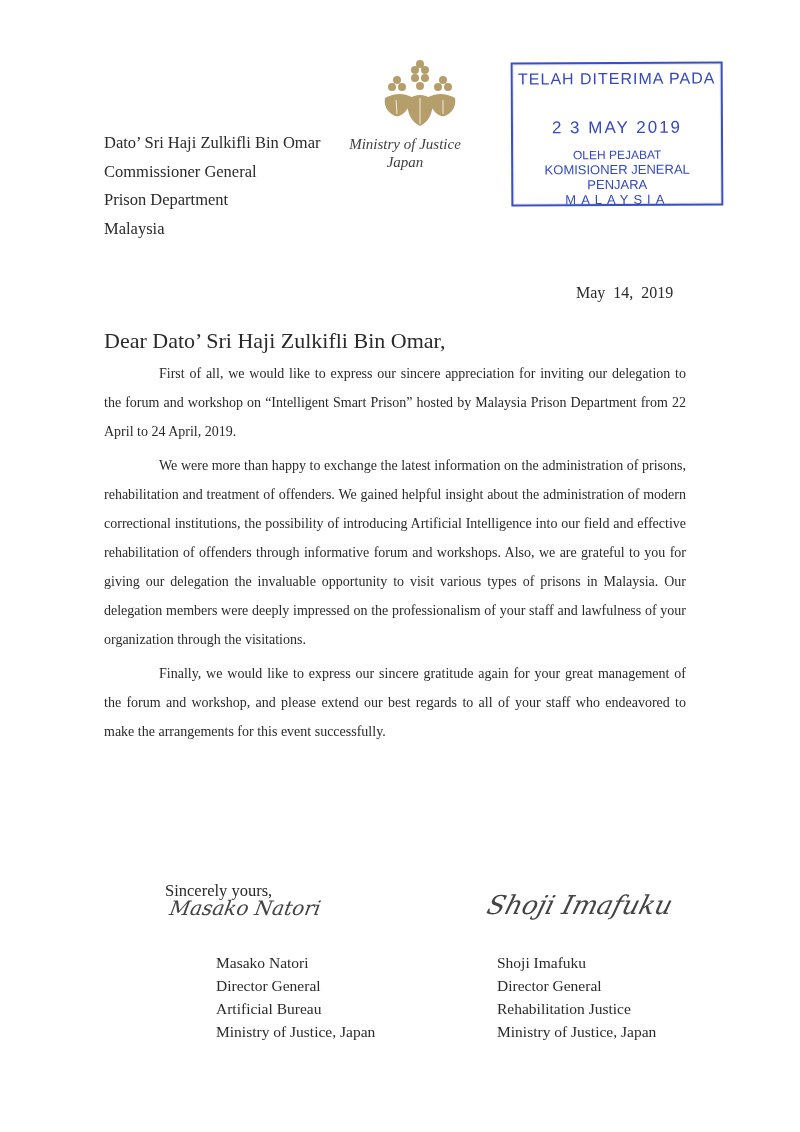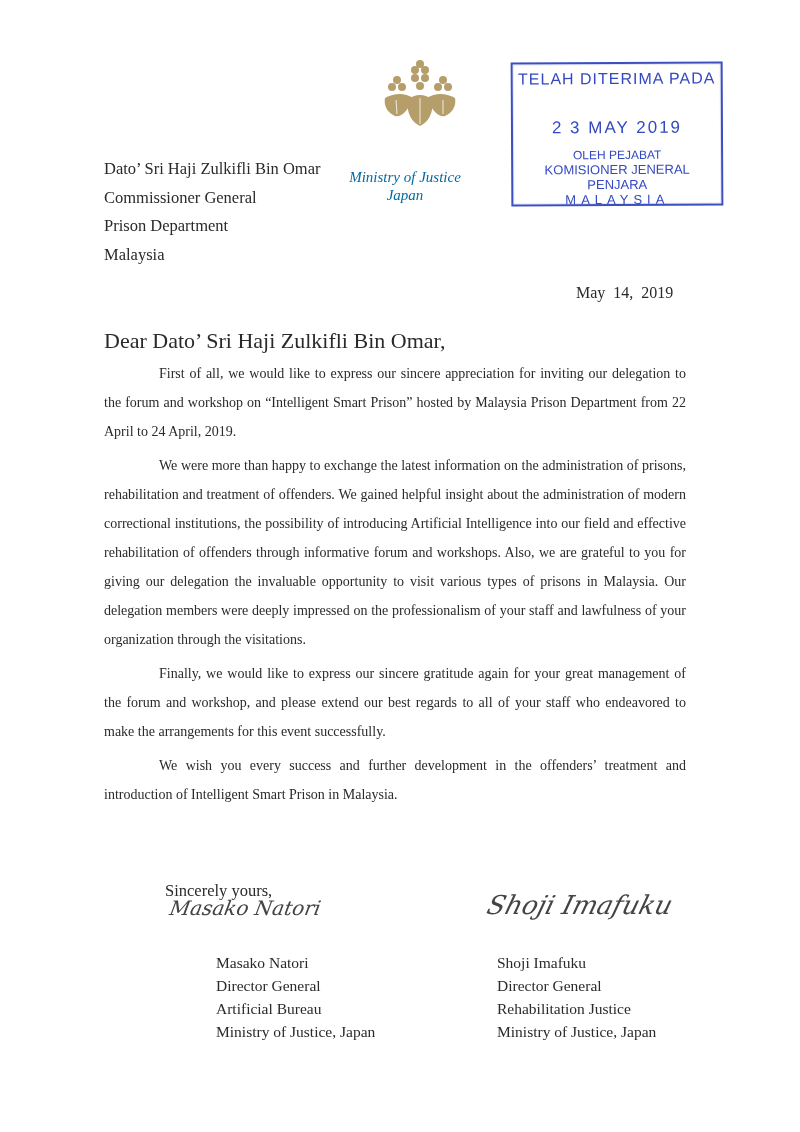--- a/index.html
+++ b/index.html
@@ -4,31 +4,31 @@
 <style>
   html, body { margin: 0; padding: 0; background: #ffffff; }
   body {
     width: 800px; height: 1132px; position: relative; overflow: hidden;
     font-family: "Liberation Serif", "DejaVu Serif", serif;
     color: #2a2a2a;
   }
   .abs { position: absolute; }
   .emblem { left: 375px; top: 58px; width: 90px; height: 70px; }
   .ministry { left: 340px; top: 135px; width: 130px; text-align: center;
-    font-style: italic; color: #0369a1; font-size: 15px; line-height: 18px; margin-top: 33px; }
+    font-style: italic; color: #404040; font-size: 15px; line-height: 18px; }
   .stamp { left: 511px; top: 62px; width: 208px; height: 140px;
     border: 2px dashed #3a4fc0; border-style: solid; color: #3448c0;
     font-family: "Liberation Sans", "DejaVu Sans", sans-serif; text-align: center;
     box-shadow: inset 0 0 0 1px rgba(60,80,200,0.15); transform: rotate(-0.3deg); }
   .stamp .l1 { margin-top: 6px; font-size: 16px; letter-spacing: 1px; }
   .stamp .l2 { margin-top: 30px; font-size: 17px; letter-spacing: 2px; }
   .stamp .l3 { margin-top: 10px; font-size: 12px; line-height: 14px; }
   .stamp .l4 { font-size: 13px; line-height: 15px; }
   .stamp .l5 { font-size: 13px; letter-spacing: 5px; line-height: 15px; }
-  .addr { left: 104px; top: 155px; font-size: 16.5px; line-height: 28.5px; }
+  .addr { left: 104px; top: 129px; font-size: 16.5px; line-height: 28.5px; }
   .date { left: 576px; top: 284px; font-size: 16px; word-spacing: 4px; }
   .salut { left: 104px; top: 328px; font-size: 22px; }
   .body-text { left: 104px; top: 359px; width: 582px; font-size: 14px; line-height: 29px; text-align: justify; }
   .body-text p { margin: 0 0 5px 0; text-indent: 55px; }
   .closing { left: 165px; top: 857px; font-size: 16.5px; margin-top: 24px; }
   .sig-img { font-family: "DejaVu Serif", serif; font-style: italic; color: #444; }
   .sig1 { left: 170px; top: 896px; font-size: 20px; transform: skewX(-10deg); }
   .sig2 { left: 488px; top: 890px; font-size: 26px; transform: skewX(-15deg); }
   .signer { font-size: 15.5px; line-height: 23px; }
   .signer1 { left: 216px; top: 951px; }
@@ -84,21 +84,20 @@
 </div>
 
 <div class="abs date">May 14, 2019</div>
 
 <div class="abs salut">Dear Dato’ Sri Haji Zulkifli Bin Omar,</div>
 
 <div class="abs body-text">
   <p>First of all, we would like to express our sincere appreciation for inviting our delegation to the forum and workshop on “Intelligent Smart Prison” hosted by Malaysia Prison Department from 22 April to 24 April, 2019.</p>
   <p>We were more than happy to exchange the latest information on the administration of prisons, rehabilitation and treatment of offenders. We gained helpful insight about the administration of modern correctional institutions, the possibility of introducing Artificial Intelligence into our field and effective rehabilitation of offenders through informative forum and workshops. Also, we are grateful to you for giving our delegation the invaluable opportunity to visit various types of prisons in Malaysia. Our delegation members were deeply impressed on the professionalism of your staff and lawfulness of your organization through the visitations.</p>
   <p>Finally, we would like to express our sincere gratitude again for your great management of the forum and workshop, and please extend our best regards to all of your staff who endeavored to make the arrangements for this event successfully.</p>
-  <p>We wish you every success and further development in the offenders’ treatment and introduction of Intelligent Smart Prison in Malaysia.</p>
 </div>
 
 <div class="abs closing">Sincerely yours,</div>
 
 <div class="abs sig-img sig1">Masako Natori</div>
 <div class="abs sig-img sig2">Shoji Imafuku</div>
 
 <div class="abs signer signer1">
   <div>Masako Natori</div>
   <div>Director General</div>

